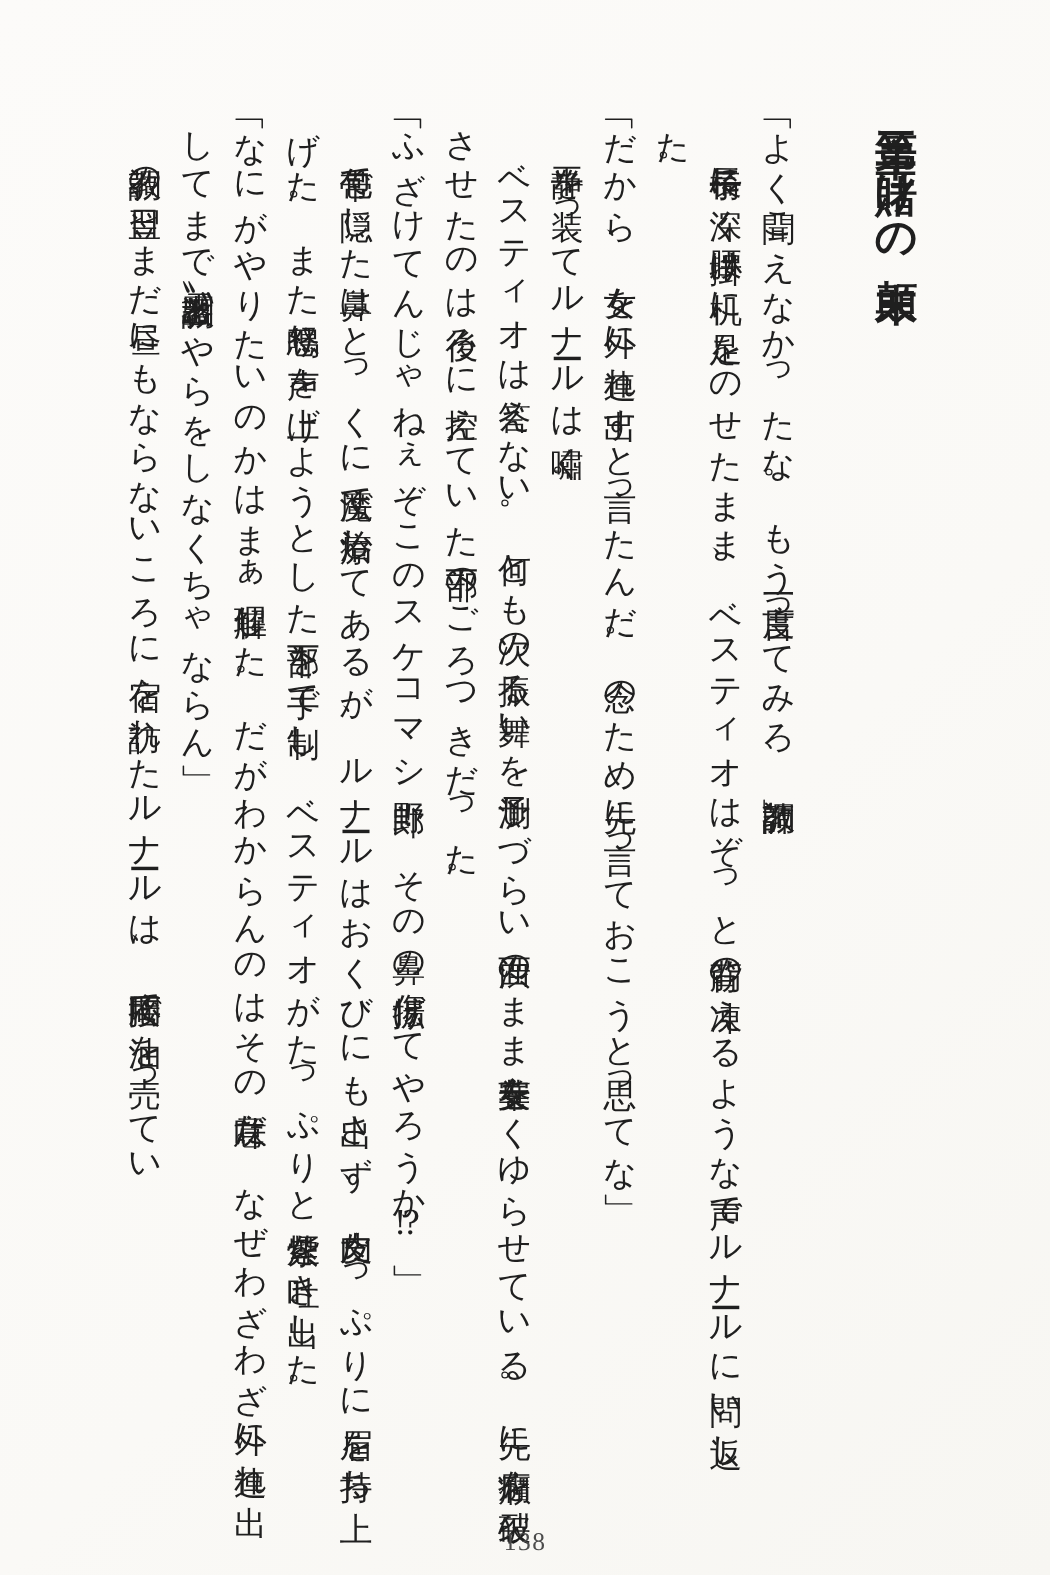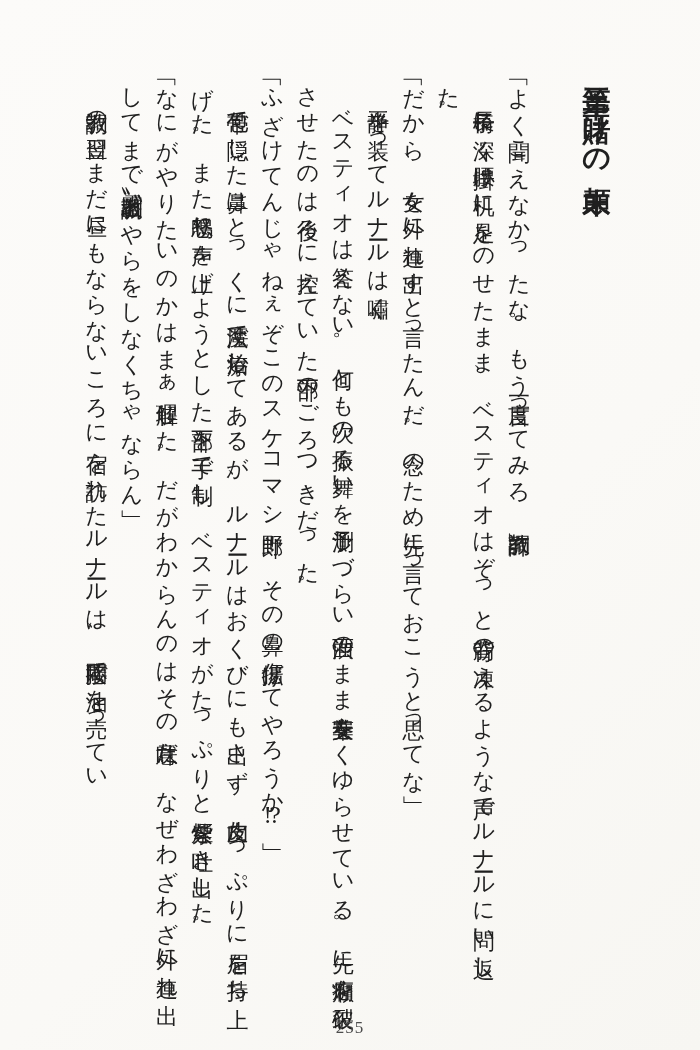--- a/index.html
+++ b/index.html
@@ -77,15 +77,15 @@
     <p class="indent">長椅子に深く腰掛け机に足をのせたまま、ベスティオはぞっと背筋の凍えるような声でルナールに問い返した。</p>
     <p>「だから、女を外に連れ出すと言ったんだ。念のため先に言っておこうと思ってな」</p>
     <p class="indent">平静を装ってルナールは嘯く。</p>
     <p class="indent">ベスティオは答えない。何とも次の振る舞いを予測しづらい渋面のまま安葉巻をくゆらせている。先に癇癪を破裂させたのは後ろに控えていた部下のごろつきだった。</p>
     <p>「ふざけてんじゃねぇぞこのスケコマシ野郎！　その鼻の傷拡げてやろうか⁉」</p>
     <p class="indent">包帯で隠した鼻はとっくに魔法で治療してあるが、ルナールはおくびにも出さず、皮肉たっぷりに眉を持ち上げた。また怒鳴り声を上げようとした部下を手で制し、ベスティオがたっぷりと紫煙を吐き出した。</p>
     <p>「なにがやりたいのかはまぁ理解した。だがわからんのはその意味だ。なぜわざわざ外に連れ出してまで〝露出調教〟とやらをしなくちゃならん」</p>
     <p class="indent">調教の翌日、まだ昼にもならないころに宿を訪れたルナールは、応接間で油を売ってい</p>
   </div>
 
-  <div class="page-number">255</div>
+  <div class="page-number">138</div>
 
 </div>
 
 </body></html>

